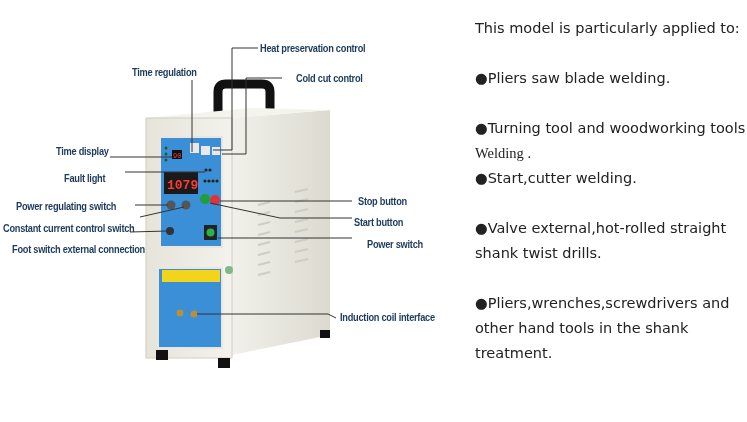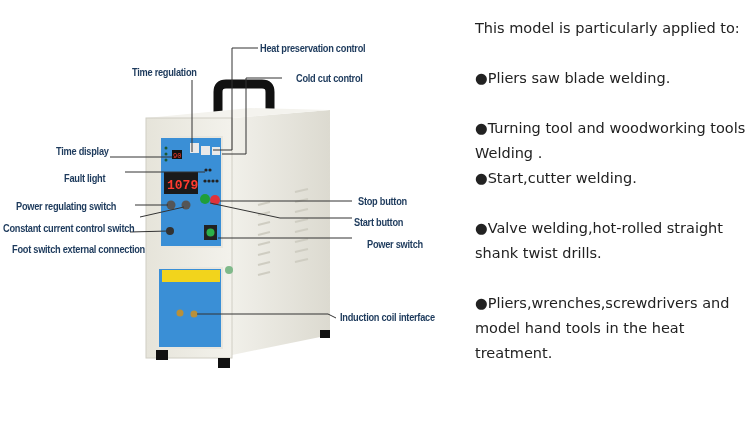--- a/index.html
+++ b/index.html
@@ -123,20 +123,20 @@
   <div class="lbl" style="left:358px;top:195px;">Stop button</div>
   <div class="lbl" style="left:354px;top:216px;">Start button</div>
   <div class="lbl" style="left:367px;top:238px;">Power switch</div>
   <div class="lbl" style="left:340px;top:311px;">Induction coil interface</div>
 </div>
 
 <div class="text-col">
   <p style="top:16px;">This model is particularly applied to:</p>
   <p style="top:66px;">●Pliers saw blade welding.</p>
   <p style="top:116px;text-align:center;">●Turning tool and woodworking tools</p>
-  <p style="top:141px;">Welding .</p>
+  <p style="top:141px;font-family:Liberation Serif, serif;">Welding .</p>
   <p style="top:166px;">●Start,cutter welding.</p>
-  <p style="top:216px;">●Valve welding,hot-rolled straight</p>
+  <p style="top:216px;">●Valve external,hot-rolled straight</p>
   <p style="top:241px;">shank twist drills.</p>
   <p style="top:291px;">●Pliers,wrenches,screwdrivers and</p>
-  <p style="top:316px;">model hand tools in the heat</p>
+  <p style="top:316px;">other hand tools in the shank</p>
   <p style="top:341px;">treatment.</p>
 </div>
 
 </body></html>

